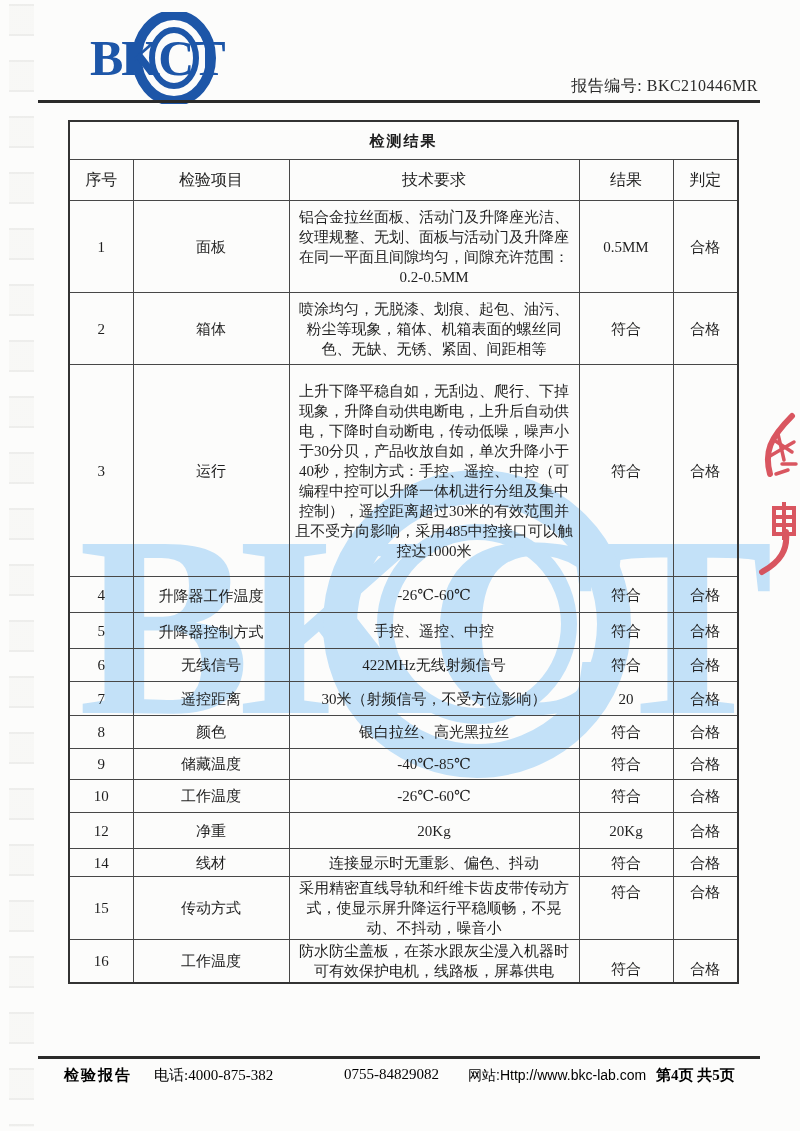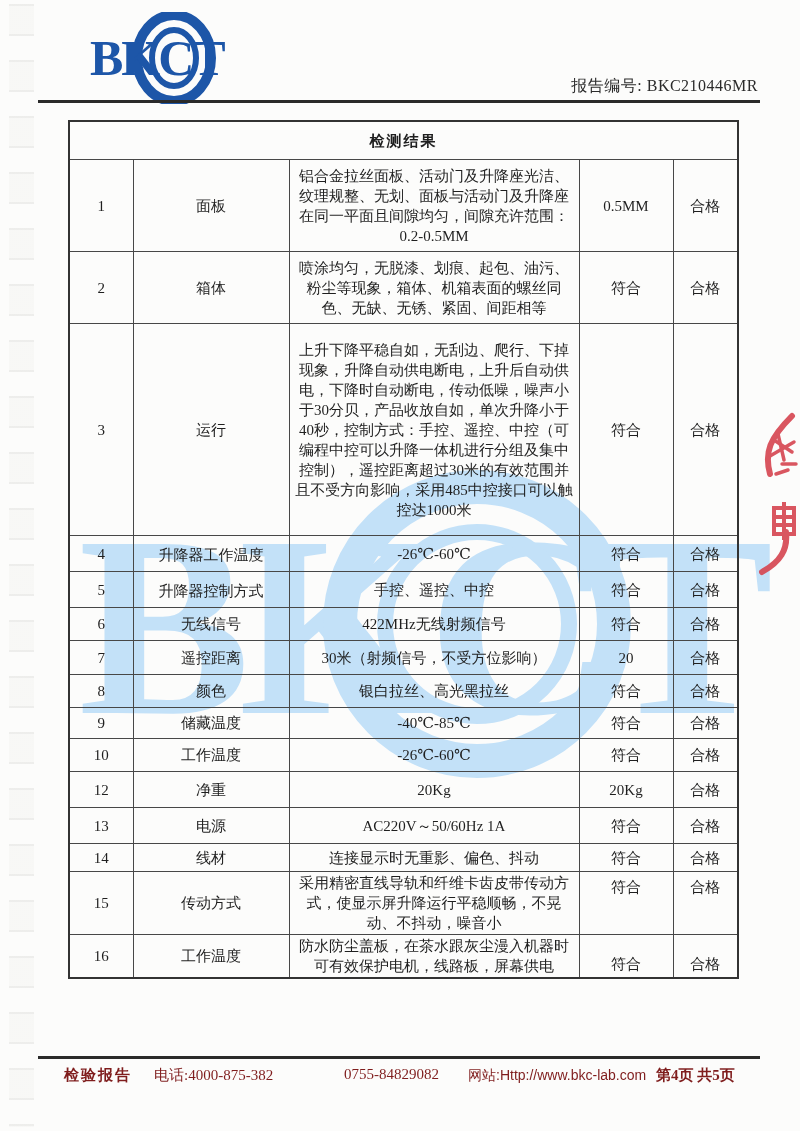--- a/index.html
+++ b/index.html
@@ -61,21 +61,21 @@
   tr.r7{height:34px;}  tr.r8{height:33px;}  tr.r9{height:31px;}
   tr.r10{height:33px;} tr.r11{height:34px;} tr.r12{height:36px;}
   tr.r13{height:36px;} tr.r14{height:28px;} tr.r15{height:62px;}
   tr.r16{height:40px;}
   tr.r15 td.res,tr.r15 td.ver{vertical-align:top;padding-top:5px;}
   tr.r16 td.res,tr.r16 td.ver{vertical-align:bottom;padding-bottom:3px;}
   tr.r4 td.item,tr.r5 td.item{vertical-align:top;padding-top:9px;}
   
   .stamp{position:absolute;right:0;top:412px;width:52px;height:165px;z-index:3;opacity:.9;pointer-events:none;}
   
-  .footer{position:absolute;left:0;top:1066px;width:800px;height:24px;font-size:15px;color:#7f1d1d;z-index:2;}
+  .footer{position:absolute;left:0;top:1066px;width:800px;height:24px;font-size:15px;color:#000000;z-index:2;}
   .footer span{position:absolute;white-space:nowrap;}
   .f-doc{left:64px;font-weight:bold;letter-spacing:2px;}
   .f-phone1{left:154px;}
   .f-phone2{left:344px;}
   .f-site{left:468px;font-family:"Liberation Sans","DejaVu Sans",sans-serif;font-size:14px;top:1px;}
   .f-page{left:656px;font-weight:bold;}
 </style>
 </head>
 <body>
 
@@ -108,20 +108,27 @@
     <col style="width:64px">
       <col style="width:156px">
       <col style="width:290px">
       <col style="width:94px">
       <col style="width:65px">
   </colgroup>
   <tbody>
       <tr>
     <td colspan="5" class="title-cell">检测结果</td>
   </tr>
+  <tr class="head">
+    <td>序号</td>
+    <td>检验项目</td>
+    <td>技术要求</td>
+    <td>结果</td>
+    <td>判定</td>
+  </tr>
   <tr class="r1">
     <td class="num">1</td>
     <td class="item">面板</td>
     <td class="req">铝合金拉丝面板、活动门及升降座光洁、 纹理规整、无划、面板与活动门及升降座 在同一平面且间隙均匀，间隙充许范围： 0.2-0.5MM</td>
     <td class="res">0.5MM</td>
     <td class="ver">合格</td>
   </tr>
   <tr class="r2">
     <td class="num">2</td>
     <td class="item">箱体</td>
@@ -183,27 +190,20 @@
     <td class="item">工作温度</td>
     <td class="req">-26℃-60℃</td>
     <td class="res">符合</td>
     <td class="ver">合格</td>
   </tr>
   <tr class="r12">
     <td class="num">12</td>
     <td class="item">净重</td>
     <td class="req">20Kg</td>
     <td class="res">20Kg</td>
-    <td class="ver">合格</td>
-  </tr>
-  <tr class="r13">
-    <td class="num">13</td>
-    <td class="item">电源</td>
-    <td class="req">AC220V～50/60Hz 1A</td>
-    <td class="res">符合</td>
     <td class="ver">合格</td>
   </tr>
   <tr class="r14">
     <td class="num">14</td>
     <td class="item">线材</td>
     <td class="req">连接显示时无重影、偏色、抖动</td>
     <td class="res">符合</td>
     <td class="ver">合格</td>
   </tr>
   <tr class="r15">

